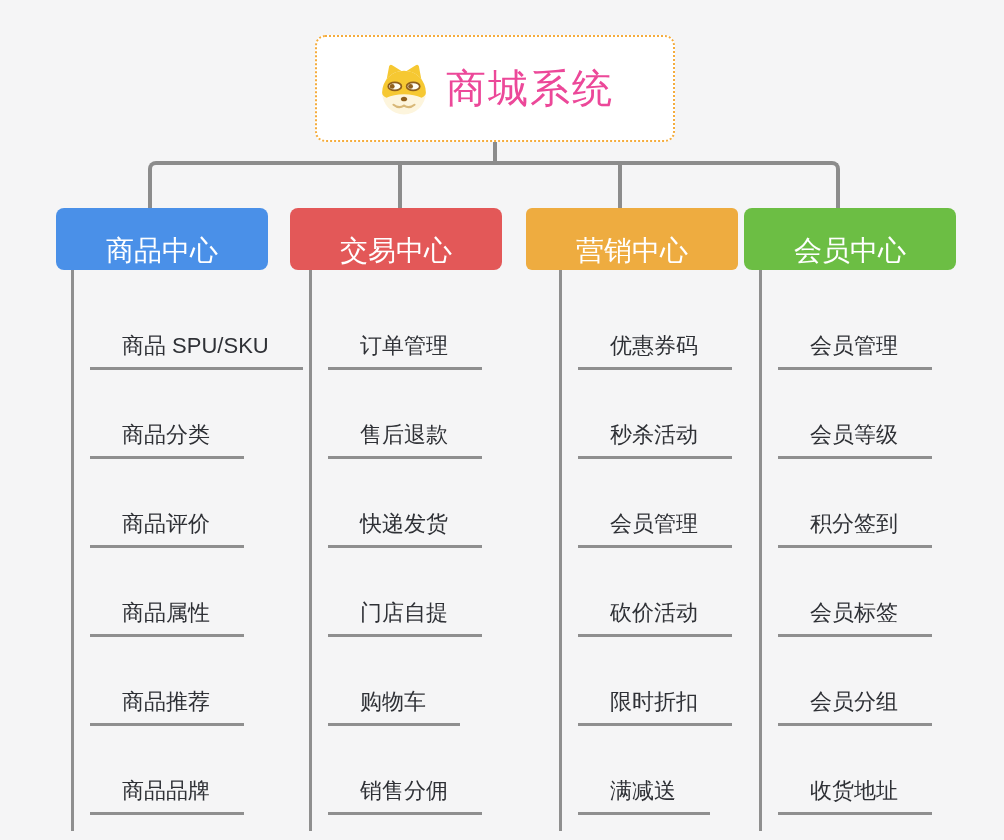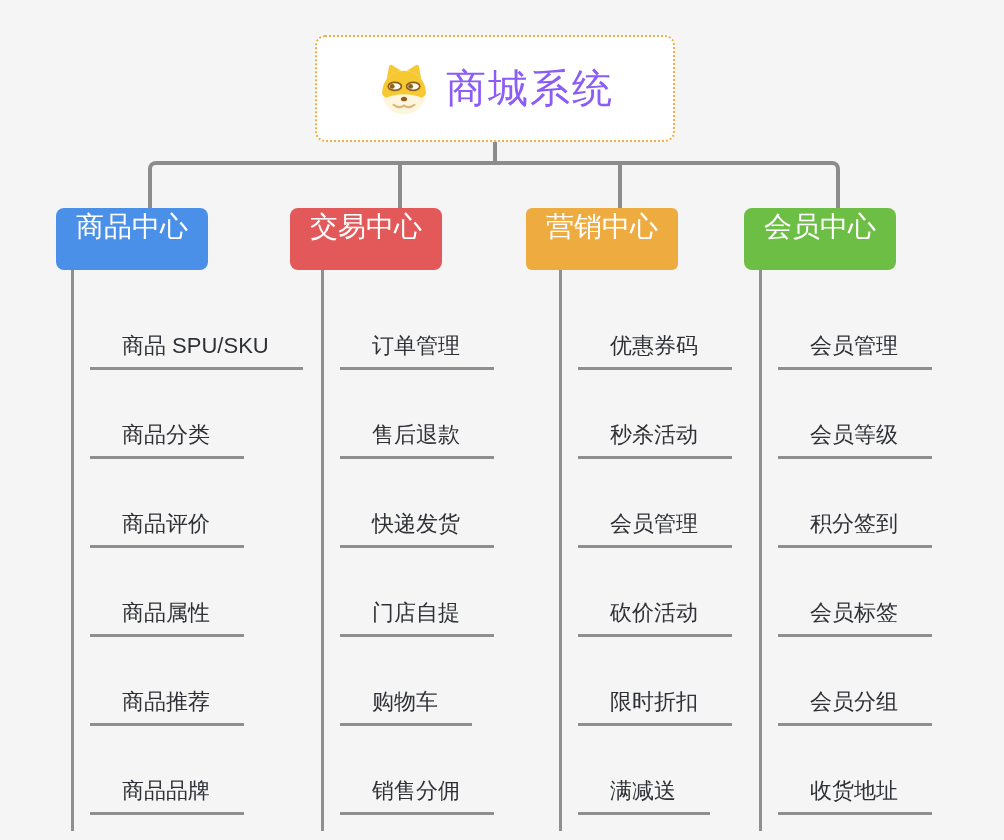--- a/index.html
+++ b/index.html
@@ -45,38 +45,38 @@
   .root-title{
     font-size:40px;
     letter-spacing:2px;
     color:#f0a73c;
   }
   .doge{width:56px;height:56px;display:inline-block;}
   .doge svg{width:100%;height:100%;display:block;}
 
   
   .branch{
-    position:absolute;top:208px;width:152px;height:62px;
+    position:absolute;top:208px;width:212px;height:62px;
     border-radius:8px;
-    display:flex;align-items:flex-start;justify-content:center;
+    display:flex;align-items:flex-end;justify-content:center;
     color:#ffffff;font-size:28px;
   }
   .branch-0{left:56px;}
   .branch-1{left:290px;}
   .branch-2{left:526px;}
   .branch-3{left:744px;}
 
   
   .col{
     position:absolute;top:270px;
     margin:0;padding:16px;list-style:none;
     border-left:3px solid #8f8f8f;
   }
   .col-0{left:71px;}
-  .col-1{left:321px;text-align:right;}
+  .col-1{left:309px;text-align:right;}
   .col-2{left:559px;}
   .col-3{left:759px;}
   .col li{
     box-sizing:border-box;
     height:89px;
     width:max-content;
     display:flex;align-items:flex-end;
     padding:0 34px 6px 32px;
     border-bottom:3px solid #8f8f8f;
   }
@@ -105,21 +105,21 @@
         <circle cx="32" cy="36" r="25" fill="#fdf5dd"></circle>
         <path d="M7 36 a25 25 0 0 1 50 0 q0 4 -5 6 q-8 -4 -20 -4 q-12 0 -20 4 q-5 -2 -5 -6 Z" fill="#f6c832"></path>
         <ellipse cx="21.5" cy="29" rx="7.5" ry="4.6" fill="#fffdf4" stroke="#8f5f1c" stroke-width="2"></ellipse>
         <ellipse cx="42.5" cy="29" rx="7.5" ry="4.6" fill="#fffdf4" stroke="#8f5f1c" stroke-width="2"></ellipse>
         <circle cx="18.5" cy="29" r="2.8" fill="#8f5f1c"></circle>
         <circle cx="39.5" cy="29" r="2.8" fill="#8f5f1c"></circle>
         <path d="M29 42 q3 -2.5 6 0 q1.5 1.5 0 3 q-3 2 -6 0 q-1.5 -1.5 0 -3 Z" fill="#8f5f1c"></path>
         <path d="M20 50 q6 5 12 1 q6 4 12 -1" fill="none" stroke="#d8b878" stroke-width="2.4" stroke-linecap="round"></path>
       </svg>
     </span>
-    <span class="root-title" style="color: #8b5cf6;">商城系统</span>
+    <span class="root-title" style="color: #ec4899;">商城系统</span>
   </div>
 
   <div class="branch branch-0" style="background-color: rgb(74, 144, 232);">
     <span>商品中心</span>
   </div>
   <div class="branch branch-1" style="background-color: rgb(227, 88, 88);">
     <span>交易中心</span>
   </div>
   <div class="branch branch-2" style="background-color: rgb(238, 172, 64); border-radius: 6px;">
     <span>营销中心</span>

